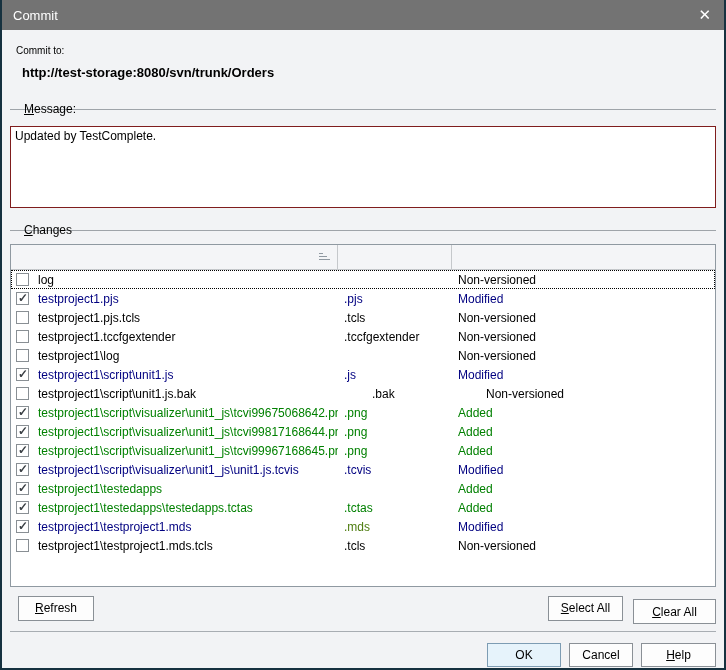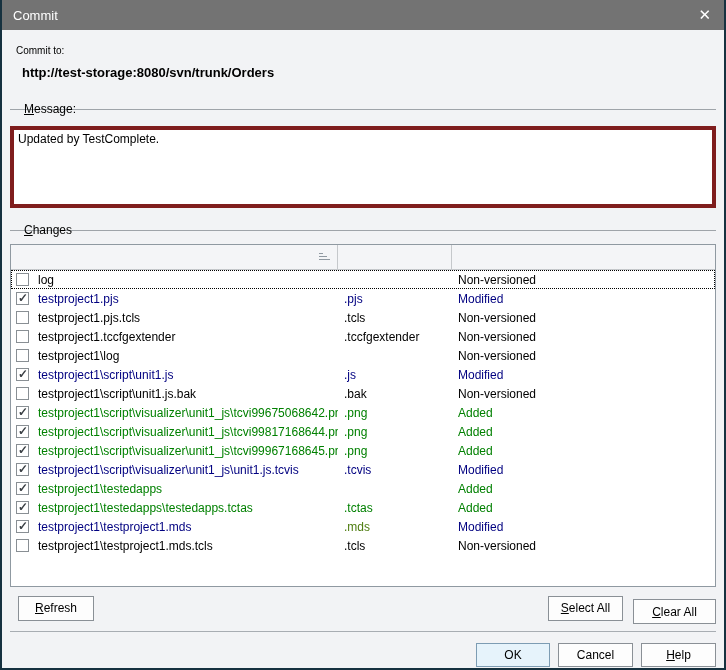--- a/index.html
+++ b/index.html
@@ -24,21 +24,21 @@
 
   .etched-row { position:relative; height:14px; margin:0 2px; }
   .etched-row .line { position:absolute; top:7px; left:0; right:0; border-top:1px solid #9fa4a9; }
   .etched-row .glabel { position:absolute; left:14px; top:0; font-size:12px; color:#000; }
   .etched-row .glabel::first-letter { text-decoration:underline; }
   .msg-row { margin-top:22px; }
   .chg-row { margin-top:15px; }
 
   .message-box {
     margin:10px 2px 0; height:82px; background:#fff;
-    border:4px solid #7f1d1d; font-size:12px; color:#000;
+    border:1px solid #7f1d1d; font-size:12px; color:#000;
     padding:2px 4px; overflow:hidden; white-space:pre-wrap;
   }
 
   .changes-table {
     margin:7px 2px 0; height:343px; background:#fff;
     border:1px solid #8f99a1; display:flex; flex-direction:column; overflow:hidden;
   }
   .tbl-header { display:flex; height:25px; background:#f4f5f7; border-bottom:1px solid #c5c8cb; flex:none; }
   .tbl-header .hc { border-right:1px solid #c5c8cb; display:flex; align-items:center; }
   .hc.c1 { width:327px; justify-content:flex-end; padding-right:6px; }
@@ -73,21 +73,21 @@
   }
   .btn .bl { display:inline-block; }
   .btn .bl::first-letter { text-decoration:underline; }
   .btn-refresh { width:76px; margin-left:8px; }
   .btn-selectall { width:75px; margin-left:auto; }
   .btn-clearall { width:83px; margin-left:10px;margin-top:7px; }
 
   .bottom-sep { margin:7px 2px 0; border-top:1px solid #a8adb2; }
   .bottom-buttons { display:flex; justify-content:flex-end; margin:11px 2px 0; gap:8px; }
   .btn-ok { width:74px; height:24px; background:#e6f3fb; border:1px solid #7d9cb3; }
-  .btn-cancel { width:75px; height:24px; }
+  .btn-cancel { width:64px; height:24px; }
   .btn-help { width:75px; height:24px; }
   .btn-ok .bl::first-letter, .btn-cancel .bl::first-letter { text-decoration:none; }
 </style>
 </head>
 <body>
 
 <div class="dialog">
   <div class="titlebar">
     <span class="title">Commit</span>
     <span class="close-btn">✕</span>
@@ -167,21 +167,21 @@
               <span style="color: rgb(0, 0, 128);">testproject1\script\unit1.js</span>
             </div>
             <div class="cell-ext" style="color: rgb(0, 0, 128);">.js</div>
             <div class="cell-status" style="color: rgb(0, 0, 128);">Modified</div>
           </div>
           <div class="row">
             <div class="cell-name">
               <span class="checkbox"></span>
               <span style="color: rgb(0, 0, 0);">testproject1\script\unit1.js.bak</span>
             </div>
-            <div class="cell-ext" style="color: rgb(0, 0, 0);">.bak</div>
+            <div class="cell-ext" style="color: rgb(0, 0, 0); margin-left: 28px;">.bak</div>
             <div class="cell-status" style="color: rgb(0, 0, 0);">Non-versioned</div>
           </div>
           <div class="row">
             <div class="cell-name">
               <span class="checkbox checked"></span>
               <span style="color: rgb(0, 128, 0);">testproject1\script\visualizer\unit1_js\tcvi99675068642.png</span>
             </div>
             <div class="cell-ext" style="color: rgb(0, 128, 0);">.png</div>
             <div class="cell-status" style="color: rgb(0, 128, 0);">Added</div>
           </div>

